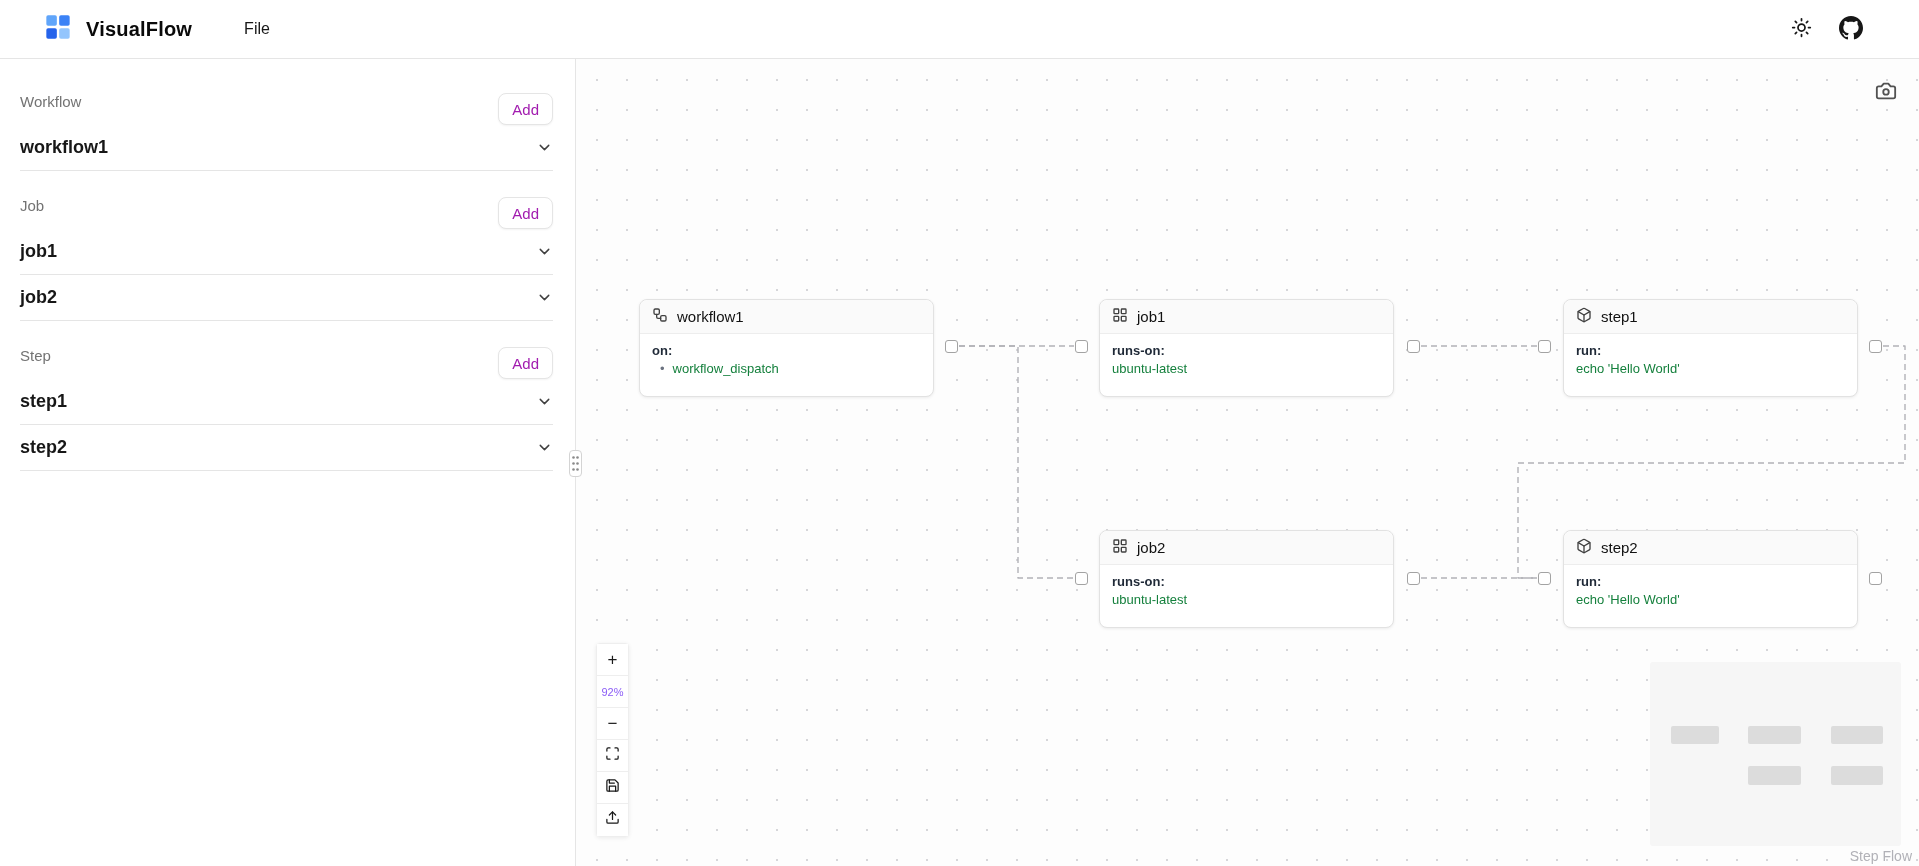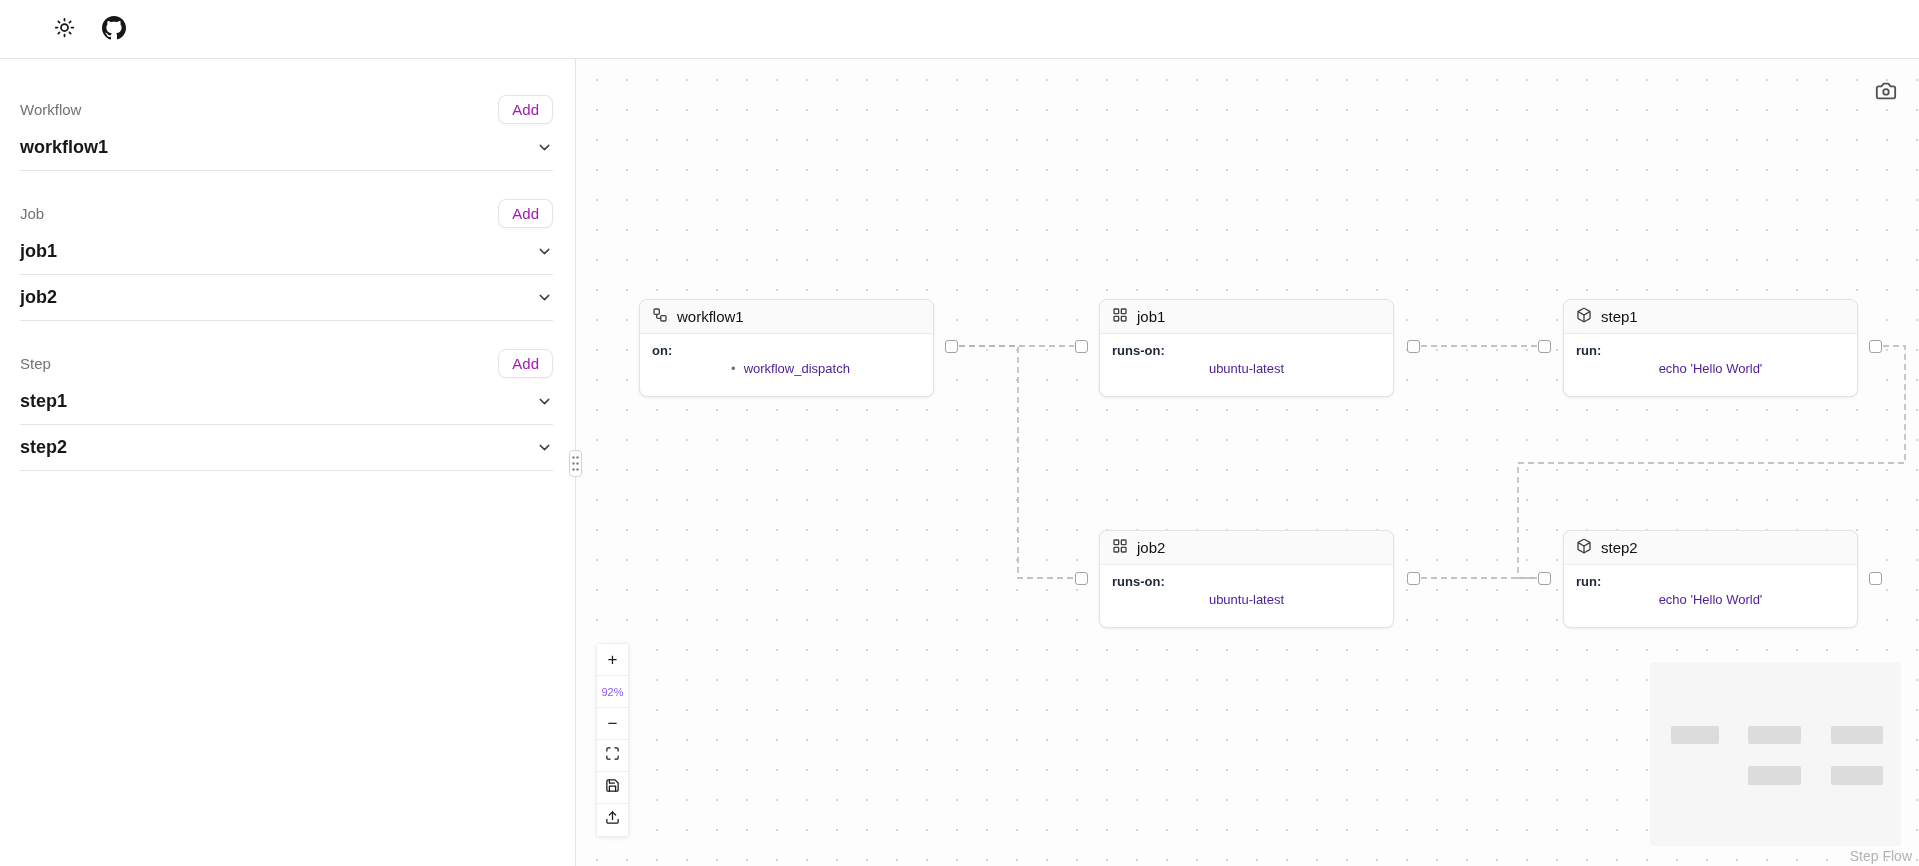--- a/index.html
+++ b/index.html
@@ -15,21 +15,21 @@
   .menu-item { background:none; border:none; font-family:inherit; font-size:16px;
     color:#171717; margin-left:28px; padding:8px 10px; border-radius:6px; cursor:pointer; }
   .topbar-right { display:flex; align-items:center; gap:10px; }
   .icon-btn { width:40px; height:40px; border:none; background:none; border-radius:8px;
     display:flex; align-items:center; justify-content:center; cursor:pointer; }
 
   
   .sidebar { position:absolute; top:59px; left:0; width:575px; height:807px;
     background:#fff; padding:34px 22px 0 20px; z-index:20; }
   .section { margin-bottom:26px; }
-  .section-header { display:flex; align-items:center; justify-content:space-between; height:32px; }
+  .section-header { display:flex; justify-content:space-between; height:32px; }
   .section-label { font-size:15px; color:#737373; }
   .add-btn { font-family:inherit; font-size:15px; font-weight:500; color:#a21caf;
     background:#fff; border:1px solid #e5e5e5; border-radius:8px; padding:5px 13px;
     box-shadow:0 1px 2px rgba(0,0,0,.05); cursor:pointer; }
   .item-row { height:46px; display:flex; align-items:center; justify-content:space-between;
     border-bottom:1px solid #e5e5e5; cursor:pointer; }
   .item-name { font-size:18px; font-weight:600; color:#171717; }
   .chevron { display:flex; align-items:center; }
 
   
@@ -48,21 +48,21 @@
   .edges-layer { position:absolute; inset:0; pointer-events:none; }
 
   .node { position:absolute; width:295px; height:98px; background:#fff;
     border:1px solid #e2e2e2; border-radius:8px;
     box-shadow:0 1px 3px rgba(0,0,0,.07); cursor:grab; }
   .node-header { height:34px; display:flex; align-items:center; gap:9px;
     padding:0 12px; background:#fafafa; border-bottom:1px solid #ededed;
     border-radius:8px 8px 0 0; font-size:15px; font-weight:500; color:#111; }
   .node-body { padding:9px 12px 0 12px; }
   .field-label { font-size:13px; font-weight:600; color:#1f2937; margin-bottom:3px; }
-  .field-value { font-size:13px; color:#4c1d95;text-align:center; }
+  .field-value { font-size:13px; color:#15803d; }
   .field-value.bulleted { padding-left:8px; }
   .field-value.bulleted::before { content:"•"; margin-right:8px; color:#6b7280; }
 
   .handle { position:absolute; width:13px; height:13px; background:#fff;
     border:1.5px solid #a3a3a3; border-radius:3px; cursor:crosshair; }
 
   
   .controls { position:absolute; left:20px; top:584px; width:33px; background:#fff;
     border:1px solid #eee; border-radius:4px; box-shadow:0 1px 4px rgba(0,0,0,.08);
     display:flex; flex-direction:column; z-index:5; }
@@ -81,20 +81,32 @@
     background:none; border:none; display:flex; align-items:center; justify-content:center;
     cursor:pointer; z-index:6; }
 
   .attribution { position:absolute; right:7px; bottom:2px; font-size:14px;
     color:#b1b1b7; z-index:6; text-decoration:none; }
 </style>
 </head>
 <body>
 
 <header class="topbar">
+  <div class="topbar-left">
+    <span class="logo">
+      <svg width="28" height="28" viewBox="0 0 24 24">
+        <rect x="2" y="2" width="9" height="9" rx="1.5" fill="#60a5fa"></rect>
+        <rect x="13" y="2" width="9" height="9" rx="1.5" fill="#3b82f6"></rect>
+        <rect x="2" y="13" width="9" height="9" rx="1.5" fill="#2563eb"></rect>
+        <rect x="13" y="13" width="9" height="9" rx="1.5" fill="#93c5fd"></rect>
+      </svg>
+    </span>
+    <span class="app-title">VisualFlow</span>
+    <button class="menu-item">File</button>
+  </div>
   <div class="topbar-right">
     <button class="icon-btn">
       <span>
         <svg width="21" height="21" viewBox="0 0 24 24" fill="none" stroke="#171717" stroke-width="2" stroke-linecap="round">
           <circle cx="12" cy="12" r="4"></circle>
           <path d="M12 2v2M12 20v2M4.93 4.93l1.41 1.41M17.66 17.66l1.41 1.41M2 12h2M20 12h2M4.93 19.07l1.41-1.41M17.66 6.34l1.41-1.41"></path>
         </svg>
       </span>
     </button>
     <button class="icon-btn">

